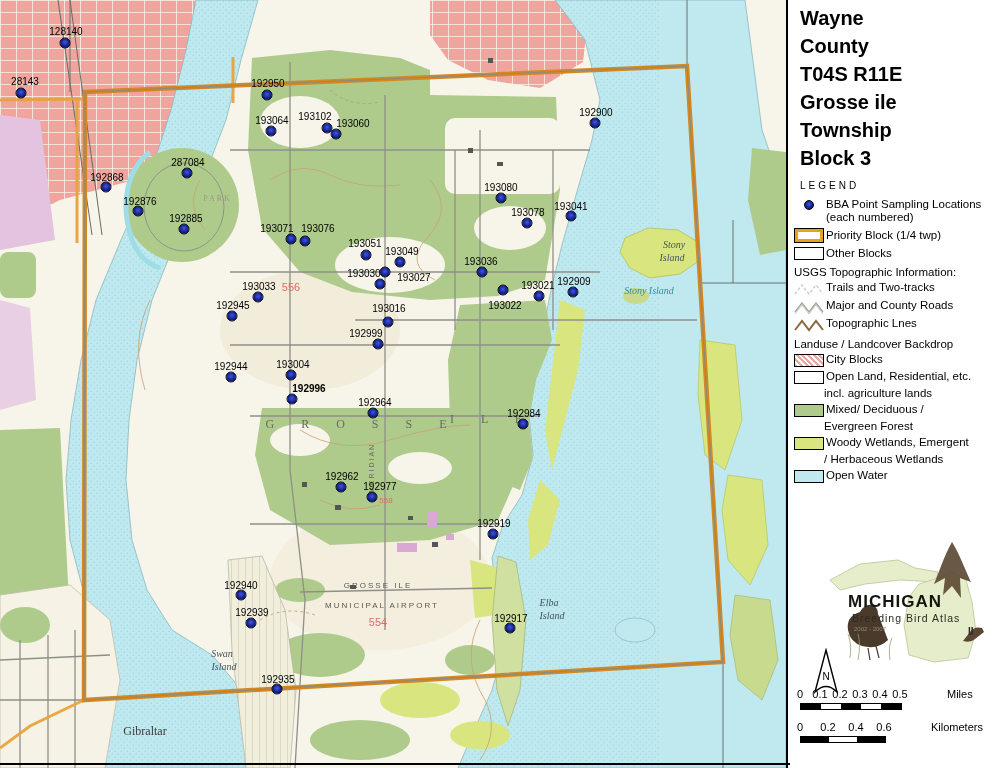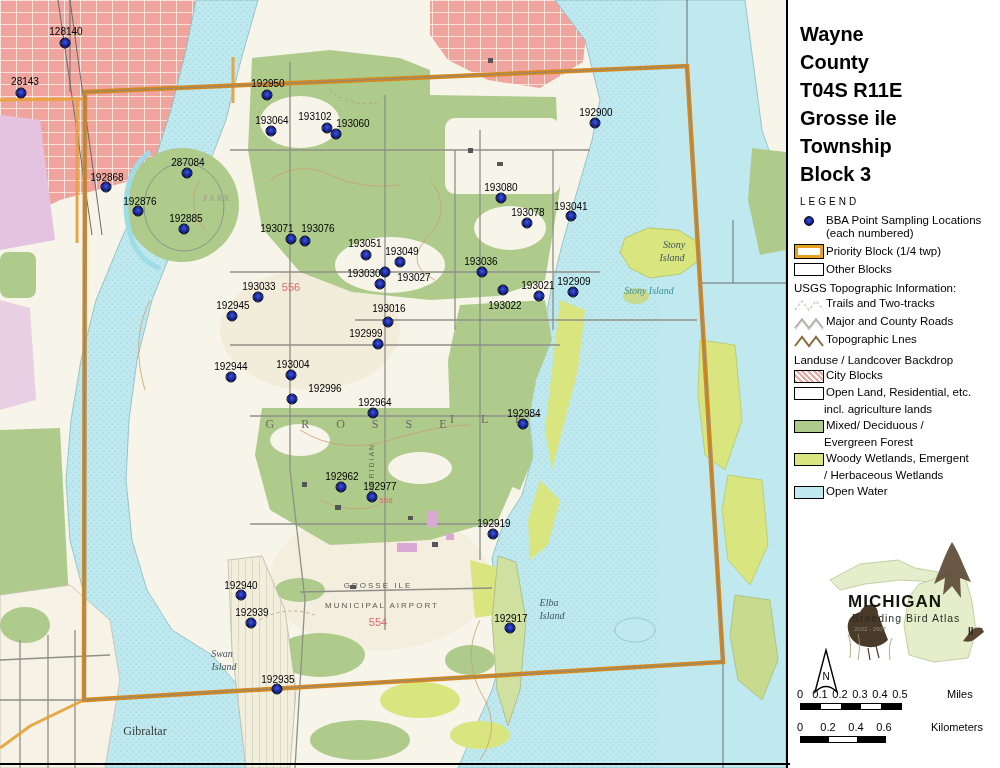--- a/index.html
+++ b/index.html
@@ -23,21 +23,21 @@
   .ml-big{font:12px "Liberation Serif",serif;color:#6a6a62;letter-spacing:12px;}
   .ml-small{font:8px "Liberation Sans",sans-serif;color:#5a5a52;letter-spacing:2px;}
   .ml-elev{font:11px "Liberation Sans",sans-serif;color:#e06a6a;}
   .ml-elevsm{font:8px "Liberation Sans",sans-serif;color:#e06a6a;}
   .ml-faint{font:8px "Liberation Serif",serif;color:#9a9a8a;letter-spacing:2px;padding-left:21px;}
   .ml-vroad{font:7px "Liberation Sans",sans-serif;color:#6a6a62;letter-spacing:2px;
     transform:translate(-50%,-50%) rotate(-90deg);}
   
   #side-panel{position:absolute;left:790px;top:0;width:210px;height:768px;background:#fff;}
   .title-line{font-size:20px;font-weight:bold;color:#000;line-height:28px;padding-left:10px;}
-  #title-block{padding-top:20px;}
+  #title-block{padding-top:4px;}
   #legend-heading{font-size:10px;letter-spacing:3px;color:#000;padding:8px 0 4px 10px;}
   .leg-row{display:flex;align-items:flex-start;margin:3px 0 0 2px;font-size:11.5px;line-height:13px;color:#000;}
   .leg-icon{width:34px;flex:0 0 34px;display:flex;justify-content:center;margin-top:1px;}
   .leg-dot{width:10px;height:10px;border-radius:50%;margin-top:1px;
     background:radial-gradient(circle at 50% 42%, #4158d6 0%, #1b2ba6 45%, #05093f 100%);
     border:1.5px solid #000;box-sizing:border-box;}
   .swatch{width:30px;height:13px;box-sizing:border-box;background:#fff;border:1px solid #000;}
   .swatch.priority{border:1px solid #000;box-shadow:inset 0 0 0 3px #e8a020;height:15px;}
   .swatch.city{background:repeating-linear-gradient(45deg,#e9a8a2 0 2px,#fff 2px 4px);}
   .swatch.forest{background:#AECB8C;}
@@ -303,21 +303,21 @@
       <span class="bba-label" style="left: 574px; top: 281px;">192909</span>
       <div class="bba-dot" style="left: 388px; top: 322px;"></div>
       <span class="bba-label" style="left: 389px; top: 308px;">193016</span>
       <div class="bba-dot" style="left: 378px; top: 344px;"></div>
       <span class="bba-label" style="left: 366px; top: 333px;">192999</span>
       <div class="bba-dot" style="left: 231px; top: 377px;"></div>
       <span class="bba-label" style="left: 231px; top: 366px;">192944</span>
       <div class="bba-dot" style="left: 291px; top: 375px;"></div>
       <span class="bba-label" style="left: 293px; top: 364px;">193004</span>
       <div class="bba-dot" style="left: 292px; top: 399px;"></div>
-      <span class="bba-label" style="left: 325px; top: 388px;">192996</span>
+      <span class="bba-label" style="left: 309px; top: 388px; font-weight: bold;">192996</span>
       <div class="bba-dot" style="left: 373px; top: 413px;"></div>
       <span class="bba-label" style="left: 375px; top: 402px;">192964</span>
       <div class="bba-dot" style="left: 523px; top: 424px;"></div>
       <span class="bba-label" style="left: 524px; top: 413px;">192984</span>
       <div class="bba-dot" style="left: 341px; top: 487px;"></div>
       <span class="bba-label" style="left: 342px; top: 476px;">192962</span>
       <div class="bba-dot" style="left: 372px; top: 497px;"></div>
       <span class="bba-label" style="left: 380px; top: 486px;">192977</span>
       <div class="bba-dot" style="left: 493px; top: 534px;"></div>
       <span class="bba-label" style="left: 494px; top: 523px;">192919</span>

